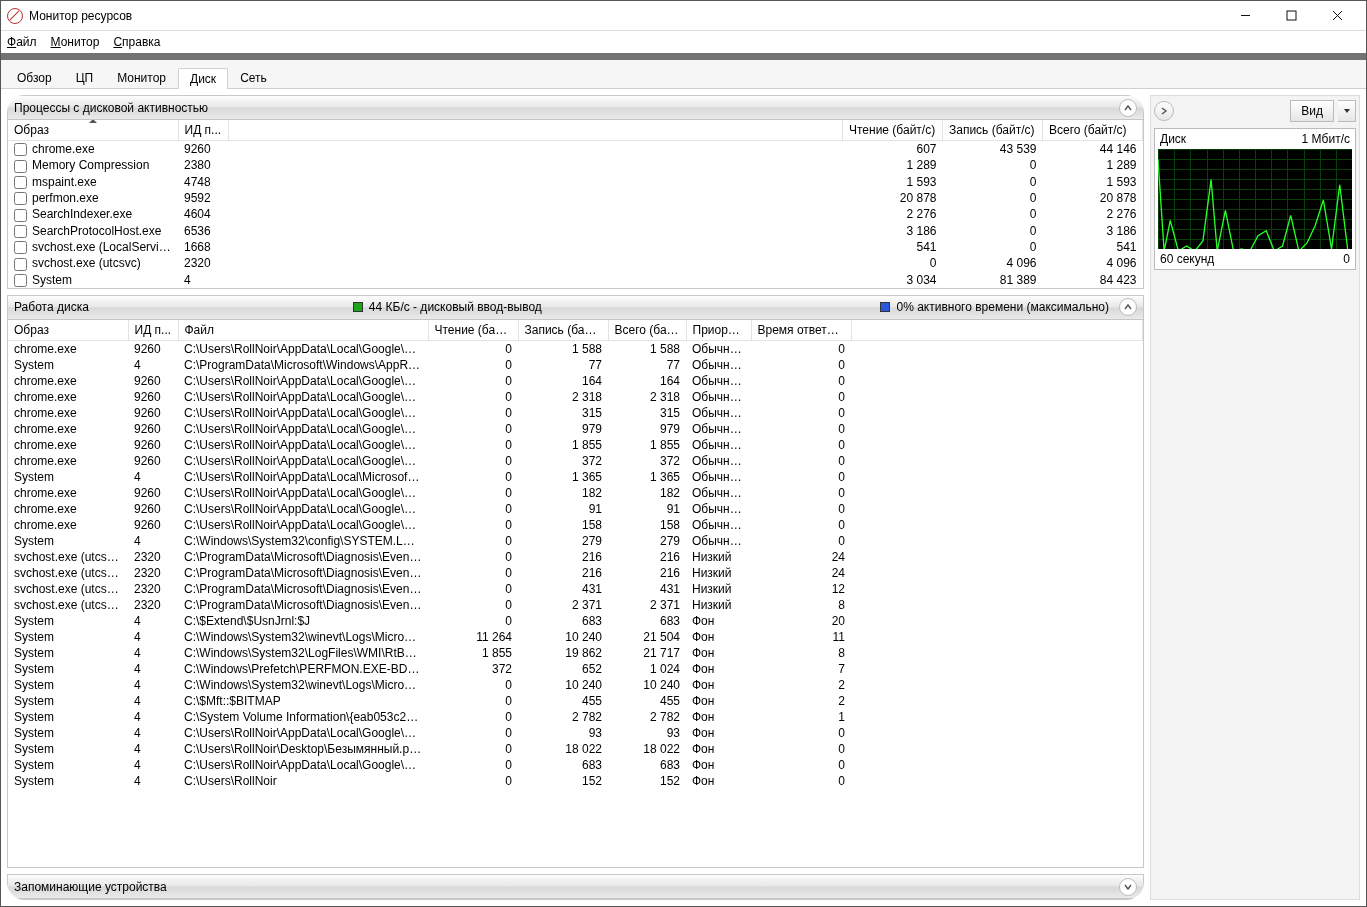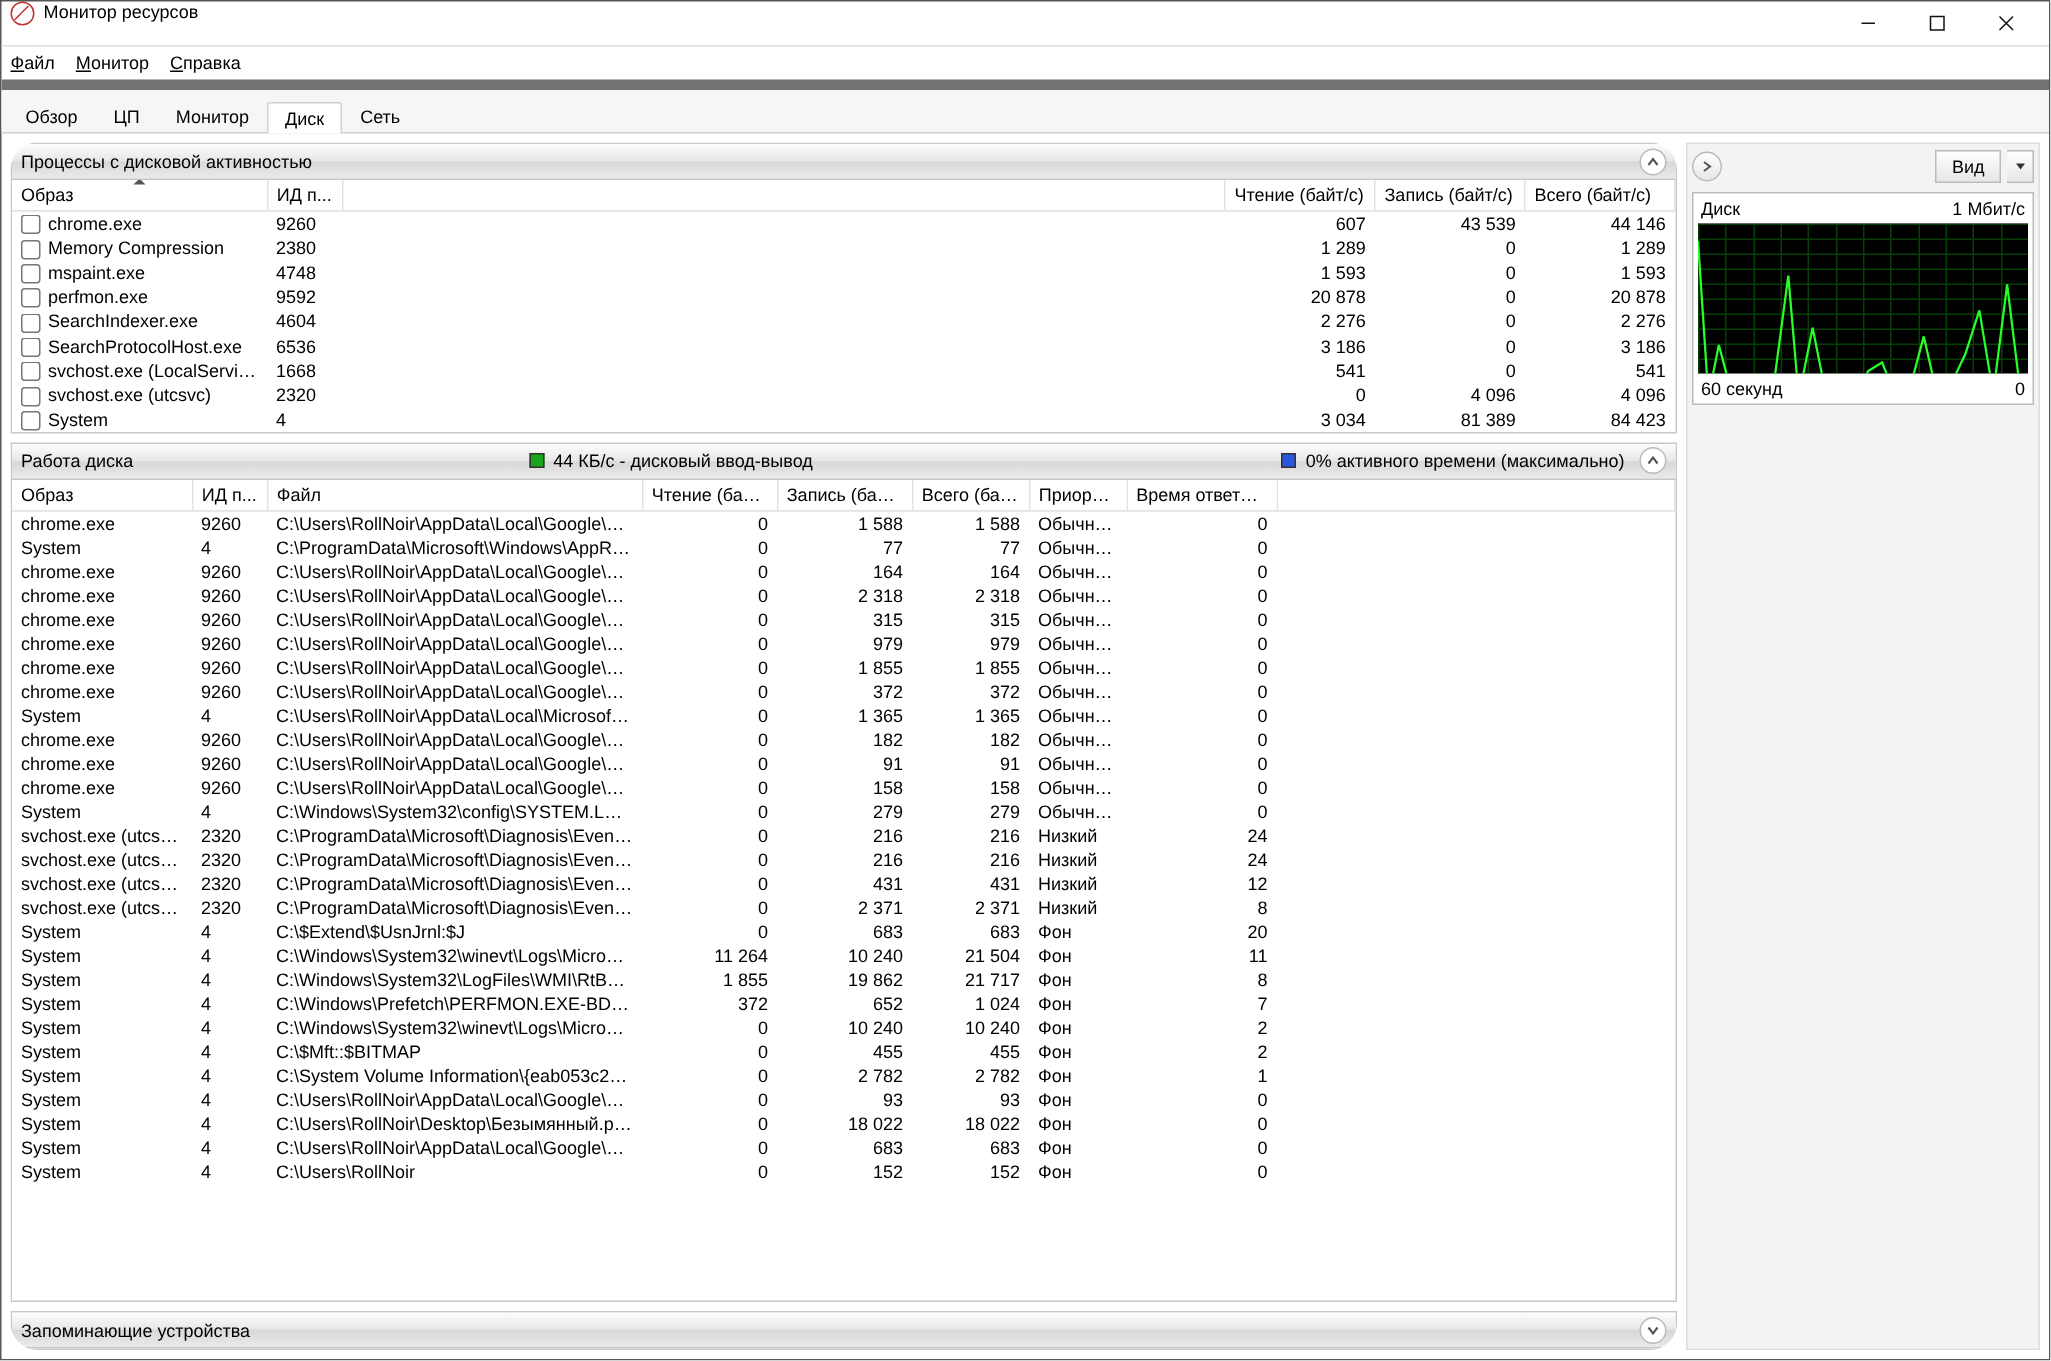--- a/index.html
+++ b/index.html
@@ -1,32 +1,32 @@
 <!DOCTYPE html>
 <html><head>
 <meta charset="utf-8">
 <style>
 * { margin: 0; padding: 0; box-sizing: border-box; font-family: "Segoe UI", Tahoma, sans-serif; font-size: 12px; }
 body { background: #fff; overflow: hidden; }
 .window { width: 1367px; height: 907px; border: 1px solid #555; display: flex; flex-direction: column; }
-.titlebar { height: 30px; display: flex; align-items: flex-start; padding: 0 6px; border-bottom: 1px solid #ddd; }
+.titlebar { height: 30px; display: flex; align-items: center; padding: 0 6px; border-bottom: 1px solid #ddd; }
 .titlebar .app-icon { width: 16px; height: 16px; border: 1.4px solid #b33; border-radius: 50%; position: relative; margin-right: 6px; }
 .titlebar .app-icon::before { content: ""; position: absolute; width: 13px; height: 1.4px; background: #b33; top: 6px; left: 0; transform: rotate(-45deg); }
 .titlebar .title { flex: 1; }
 .titlebar .win-btn { width: 46px; height: 28px; display: flex; align-items: center; justify-content: center; cursor: pointer; }
 .win-btn svg { stroke: #111; stroke-width: 1; fill: none; }
 .menubar { height: 22px; display: flex; align-items: center; padding: 0 6px; gap: 14px; }
 .menubar .mitem { cursor: pointer; }
 .menubar .mitem u { text-decoration: underline; }
 .tabbar { height: 36px; border-top: 7px solid #737373; border-bottom: 1px solid #d0d0d0; background: #f6f6f6; display: flex; align-items: flex-end; padding-left: 4px; }
 .tabbar .tab { padding: 3px 11px; border: 1px solid transparent; border-bottom: none; cursor: pointer; }
 .tabbar .tab.active { background: #fff; border-color: #d0d0d0; border-top-left-radius: 2px; border-top-right-radius: 2px; position: relative; top: 1px; }
 .content { flex: 1; display: flex; overflow: hidden; padding: 6px; gap: 6px; }
 .leftcol { flex: 1; display: flex; flex-direction: column; gap: 6px; overflow: hidden; border-radius: 18px; }
-.rightcol { width: 236px; background: #f3f3f3; border: 1px solid #ddd; padding: 3px; display: flex; flex-direction: column; }
+.rightcol { width: 210px; background: #f3f3f3; border: 1px solid #ddd; padding: 3px; display: flex; flex-direction: column; }
 .panel { border: 1px solid #c8c8c8; display: flex; flex-direction: column; overflow: hidden; }
 .panel-header { height: 24px; background: linear-gradient(to bottom, #fdfdfd, #e7e7e7 48%, #d8d8d8 52%, #eaeaea); border-bottom: 1px solid #c5c5c5; display: flex; align-items: center; padding: 0 6px; }
 .panel-header .ph-title { font-weight: 400; }
 .panel-header .ph-metric { margin-left: auto; display: flex; align-items: center; gap: 6px; }
 .panel-header .sq { width: 10px; height: 10px; border: 1px solid #333; }
 .panel-header .sq.green { background: #1aa61a; }
 .panel-header .sq.blue { background: #2b57e0; }
 .panel-header .collapse-btn { margin-left: 10px; width: 18px; height: 18px; border: 1px solid #bbb; border-radius: 50%; display: flex; align-items: center; justify-content: center; background: #fff; cursor: pointer; }
 .panel-body { overflow: auto; }
 .table { width: 100%; border-collapse: collapse; table-layout: fixed; }

